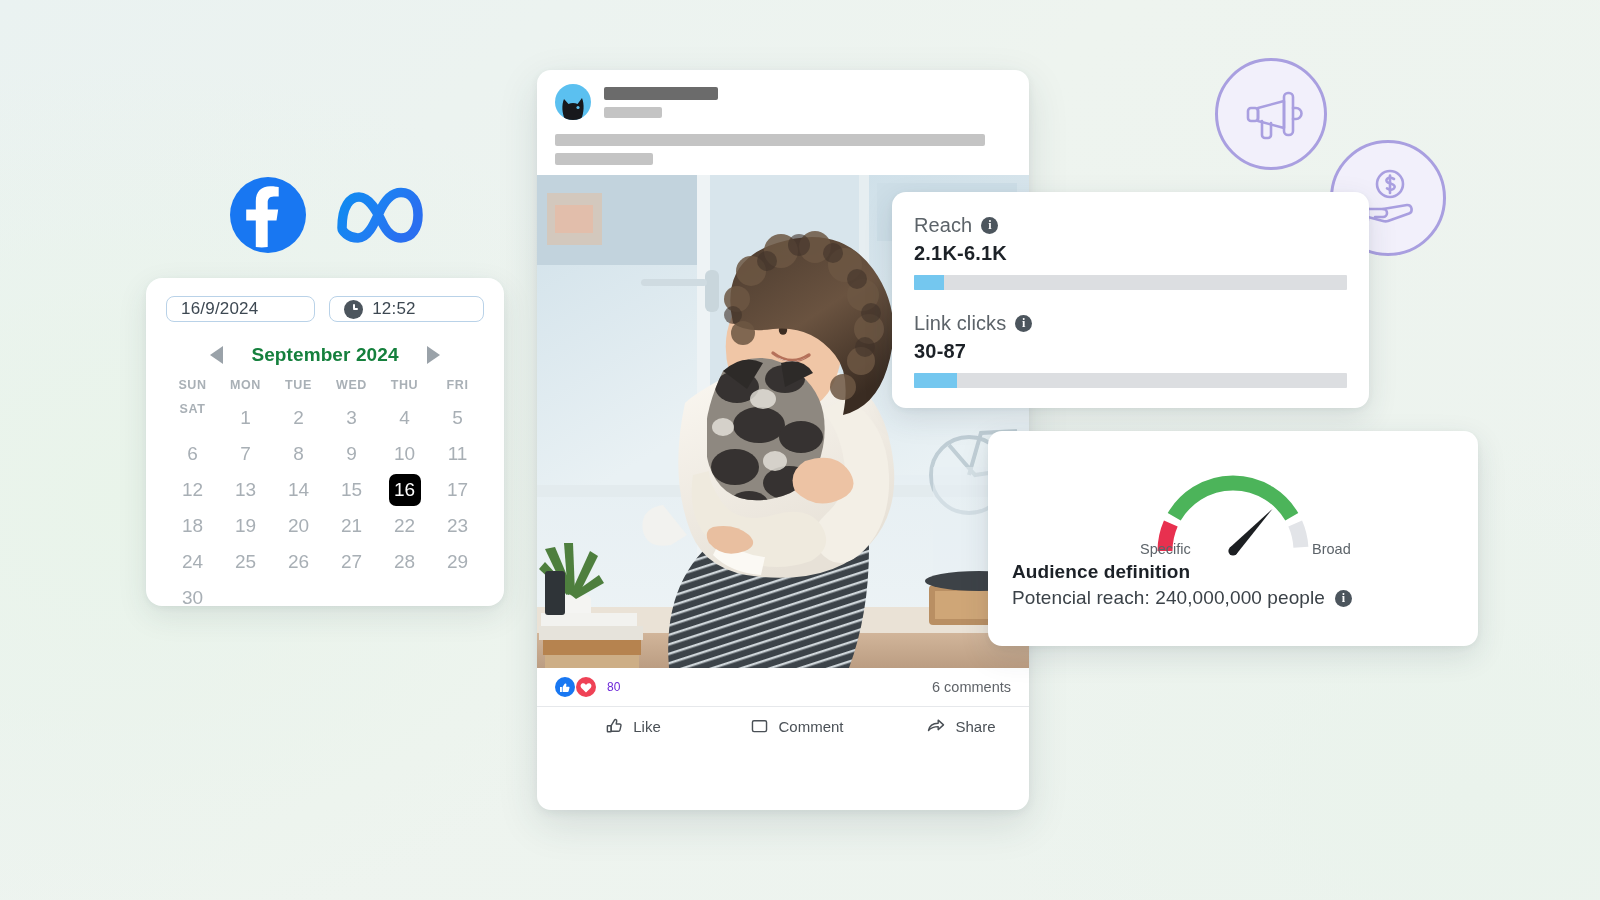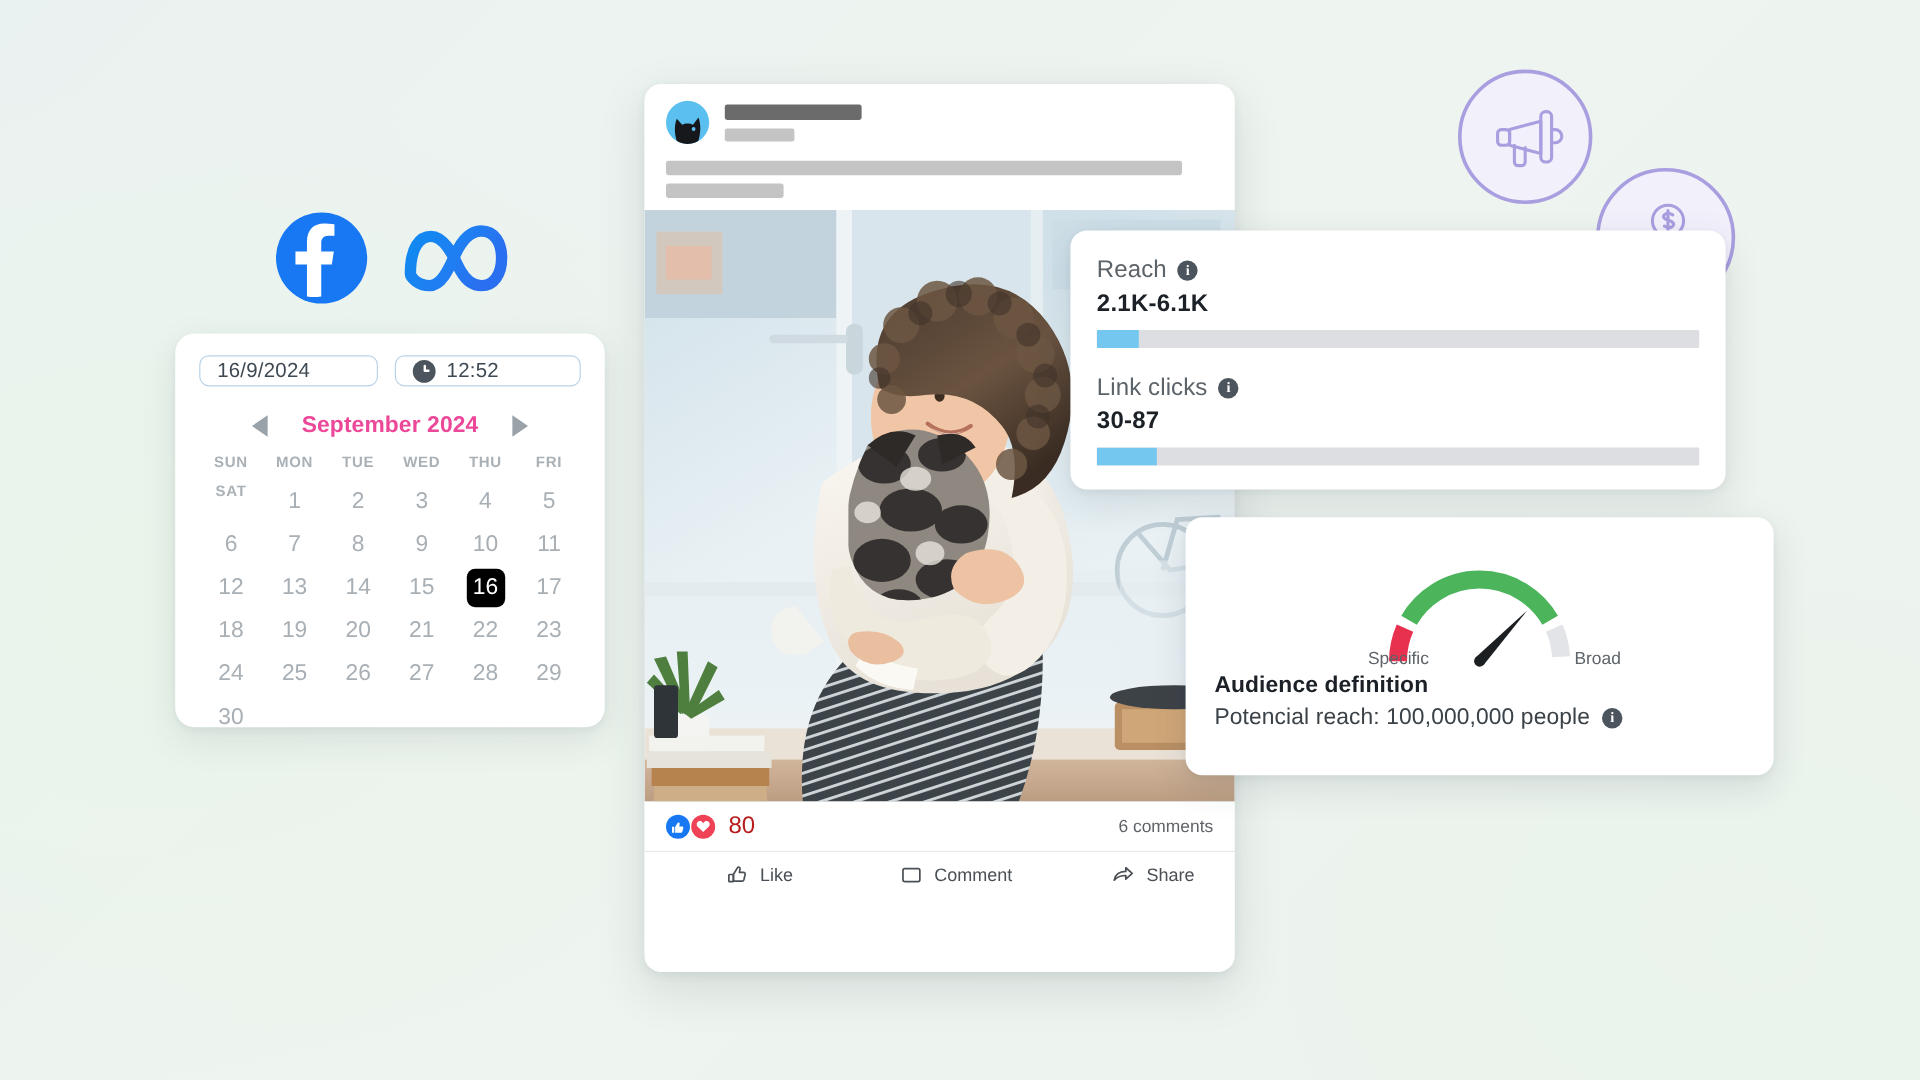--- a/index.html
+++ b/index.html
@@ -51,21 +51,21 @@
   .clock-icon::before, .clock-icon::after {
     content: ""; position: absolute; background: #fff; border-radius: 1px;
   }
   .clock-icon::before { width: 1.8px; height: 5.5px; left: 8.6px; top: 4.2px; }
   .clock-icon::after  { width: 5px; height: 1.8px; left: 8.6px; top: 8.8px; }
 
   #cal-header {
     display: flex; align-items: center; justify-content: center; gap: 28px;
     margin-top: 22px; margin-bottom: 12px;
   }
-  #cal-title { font-size: 19px; font-weight: 700; color: #ec4899; letter-spacing: .1px; }
+  #cal-title { font-size: 19px; font-weight: 700; color: #15803d; letter-spacing: .1px; }
   .tri { width: 0; height: 0; border-top: 9px solid transparent; border-bottom: 9px solid transparent; cursor: pointer; }
   .tri.left  { border-right: 13px solid #9aa2a9; }
   .tri.right { border-left: 13px solid #9aa2a9; }
 
   #cal-grid { display: grid; grid-template-columns: repeat(6, 1fr); row-gap: 4px; }
   .dow {
     text-align: center; font-size: 12.5px; font-weight: 700; color: #a9b0b6;
     letter-spacing: .6px; padding-bottom: 6px;
   }
   .day {
@@ -113,30 +113,30 @@
   }
 
   #post-stats {
     display: flex; align-items: center; justify-content: space-between;
     padding: 9px 18px; border-bottom: 1px solid #e6e8eb;
   }
   #reactions { display: flex; align-items: center; gap: 8px; }
   .react { width: 20px; height: 20px; border-radius: 50%; display: flex; align-items: center; justify-content: center; }
   #react-like { background: #1877f2; }
   #react-love { background: #ef4256; margin-left: -7px; }
-  #react-count { font-size: 20px; color: #b91c1c; margin-left: 3px; }
+  #react-count { font-size: 12px; color: #6d28d9; margin-left: 3px; }
   #comment-count { font-size: 14.5px; color: #5f6368; }
 
   #post-actions { display: flex; padding: 10px 0 12px 0; }
   .action { flex: 1; display: flex; align-items: center; justify-content: center; gap: 9px; cursor: pointer; padding-left: 28px; }
   .action-label { font-size: 15px; color: #4a5056; }
 
   
   #estimates-card {
-    position: absolute; left: 892px; top: 192px; width: 546px; height: 216px;
+    position: absolute; left: 892px; top: 192px; width: 477px; height: 216px;
     background: #fff; border-radius: 14px; padding: 22px 22px 20px 22px;
     box-shadow: 0 10px 30px rgba(40,60,70,.12), 0 2px 6px rgba(40,60,70,.06);
   }
   .metric-label-row { display: flex; align-items: center; gap: 9px; }
   .metric-label { font-size: 20px; color: #5c6369; letter-spacing: .1px; }
   .info-icon {
     width: 17px; height: 17px; border-radius: 50%; background: #4c555d;
     color: #fff; font-size: 12px; font-weight: 700; font-family: "Liberation Serif", serif;
     display: flex; align-items: center; justify-content: center; cursor: pointer; flex: none;
   }
@@ -518,18 +518,18 @@
         <g id="gauge-needle">
             <path d="M169.70 53.72 L126.65 92.85 L133.35 99.15 Z" fill="#1c1f22"></path>
             <circle cx="130" cy="96" r="4.6" fill="#1c1f22"></circle>
           </g>
       </svg>
       <span class="gauge-edge-label" id="gauge-label-specific">Specific</span>
       <span class="gauge-edge-label" id="gauge-label-broad">Broad</span>
     </div>
     <div id="audience-title">Audience definition</div>
     <div id="potential-row">
-      <span id="potential-text">Potencial reach: 100,000,000 people</span>
+      <span id="potential-text">Potencial reach: 240,000,000 people</span>
       <span class="info-icon">i</span>
     </div>
   </div>
 
 </div>
 
 </body></html>

